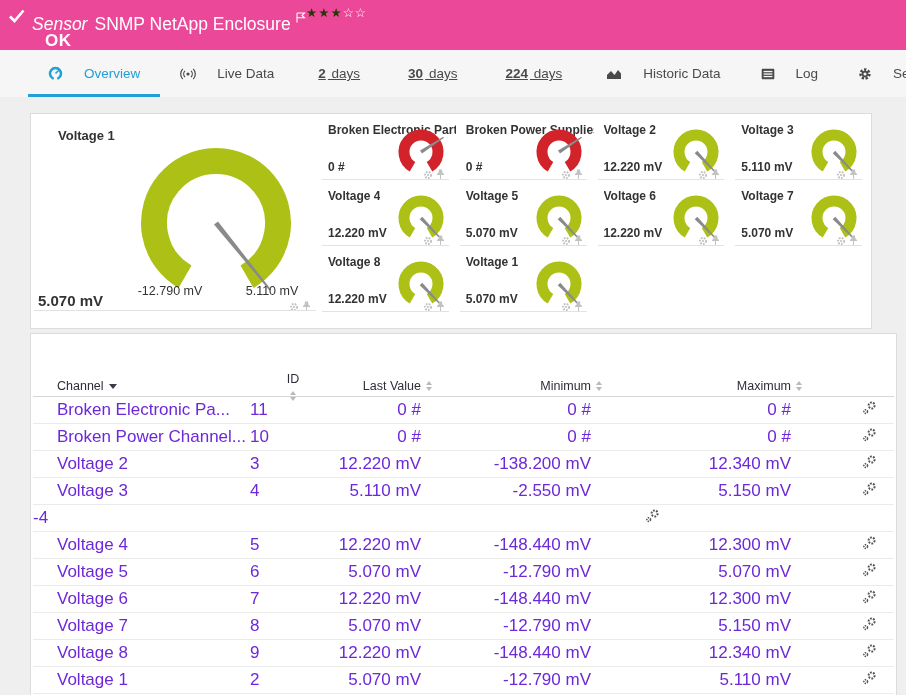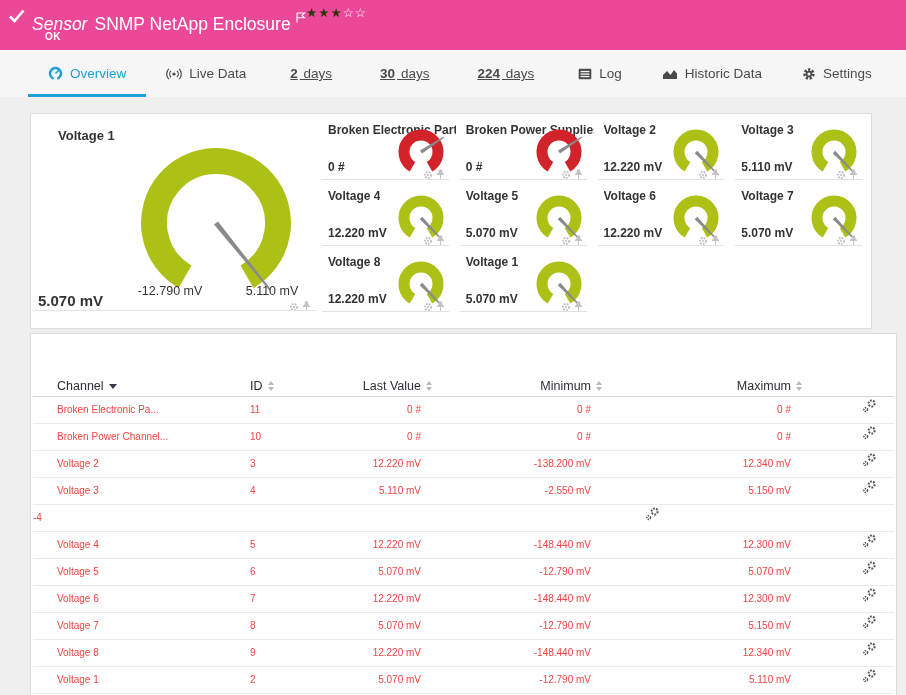--- a/index.html
+++ b/index.html
@@ -8,26 +8,26 @@
 
   
   .topbar{position:absolute;top:0;left:0;right:0;height:50px;background:#ec4899;color:#fff;}
   .check{position:absolute;left:9px;top:9px;}
   .titleline{position:absolute;left:32px;top:7px;font-size:17.5px;white-space:nowrap;}
   .titleline .type{font-style:italic;margin-right:7px;}
   .flagwrap{display:inline-block;margin-left:5px;vertical-align:super;}
   .stars{position:absolute;left:306px;top:5px;font-size:12.5px;letter-spacing:1px;white-space:nowrap;}
   .star-f{color:#2d3506;}
   .star-e{color:#ffffff;}
-  .status{position:absolute;left:45px;top:31px;font-size:10px;font-weight:bold;letter-spacing:.5px;}
+  .status{position:absolute;left:45px;top:31px;font-size:17px;font-weight:bold;letter-spacing:.5px;}
 
   
   .tabbar{position:absolute;top:50px;left:0;right:0;height:47px;background:#f6f6f6;
           display:flex;align-items:stretch;padding-left:28px;box-sizing:border-box;}
-  .tab{display:flex;align-items:center;gap:7px;padding:0 20px;font-size:13.5px;color:#4a4a4a;
+  .tab{display:flex;align-items:center;gap:21px;padding:0 20px;font-size:13.5px;color:#4a4a4a;
        position:relative;cursor:pointer;white-space:nowrap;}
   .tab.days{padding:4px 24px;text-decoration:underline;}
   .tab b{font-weight:bold;margin-right:2px;}
   .tab.active{color:#219fd7;}
   .tab.active::after{content:'';position:absolute;left:0;right:0;bottom:0;height:3px;background:#219fd7;}
   .tab .ticon{display:flex;align-items:center;}
 
   
   .panel{position:absolute;background:#fff;border:1px solid #dcdcdc;box-sizing:border-box;}
   #gauges-panel{left:30px;top:113px;width:842px;height:216px;}
@@ -49,23 +49,23 @@
   .gtitle{position:absolute;left:8px;top:9px;font-size:12px;font-weight:bold;color:#333;white-space:nowrap;overflow:hidden;max-width:128px;}
   .gval{position:absolute;left:8px;top:46px;font-size:12px;font-weight:bold;color:#333;}
   .gsvg{position:absolute;right:10px;top:12px;width:54px;height:50px;}
   .gicons{position:absolute;right:13px;top:52px;display:flex;gap:3px;align-items:center;}
   .gsep{position:absolute;left:2px;right:9px;bottom:0;height:1px;background:#e2e2e2;}
 
   
   .thead{display:flex;align-items:center;margin:42px 2px 0;height:20px;
          border-bottom:1px solid #d6d6d6;font-size:12.5px;color:#2e2e3a;}
   .trow{display:flex;align-items:center;height:26px;line-height:26px;margin:0 2px;
-        border-bottom:1px solid #ebebeb;font-size:10px;color:#ef4444;justify-content:space-between;}
+        border-bottom:1px solid #ebebeb;font-size:17px;color:#6d28d9;justify-content:space-between;}
   .c0{width:217px;padding-left:24px;box-sizing:border-box;text-align:left;white-space:nowrap;overflow:hidden;}
-  .c1{width:86px;text-align:left;}
+  .c1{width:86px;text-align:left;flex-direction:column;}
   .c2{width:85px;text-align:right;}
   .c3{width:170px;text-align:right;}
   .c4{width:155px;text-align:right;padding-left:45px;}
   .c5{flex:1;padding-left:71px;box-sizing:border-box;display:flex;align-items:center;}
   .hcell{display:flex;align-items:center;gap:5px;}
   .hcell.right{justify-content:flex-end;}
   .hcell.right .sort-both{margin-right:-11px;}
   .sort-both{display:inline-flex;flex-direction:column;gap:2px;}
   .sort-both i{width:0;height:0;border-left:3.5px solid transparent;border-right:3.5px solid transparent;display:block;}
   .sort-both .up{border-bottom:4px solid #b9b9b9;}
@@ -118,36 +118,36 @@
       <span class="lbl"><b>2</b> days</span>
     </div>
     <div class="tab days">
       <span class="lbl"><b>30</b> days</span>
     </div>
     <div class="tab days">
       <span class="lbl"><b>224</b> days</span>
     </div>
     <div class="tab">
       <span class="ticon">
+        <svg width="16" height="13" viewBox="0 0 16 13">
+          <path d="M1 12 V8 L5 4 L8.5 8 L12 3 L15 6.5 V12 Z" fill="#4a4a4a"></path>
+        </svg>
+      </span>
+      <span class="lbl">Historic Data</span>
+    </div>
+    <div class="tab">
+      <span class="ticon">
         <svg width="14" height="12" viewBox="0 0 14 12">
           <rect x="0.7" y="0.7" width="12.6" height="10.6" rx="1" fill="#4a4a4a"></rect>
           <rect x="2.6" y="2.9" width="8.8" height="1.3" fill="#f6f6f6"></rect>
           <rect x="2.6" y="5.4" width="8.8" height="1.3" fill="#f6f6f6"></rect>
           <rect x="2.6" y="7.9" width="8.8" height="1.3" fill="#f6f6f6"></rect>
         </svg>
       </span>
       <span class="lbl">Log</span>
-    </div>
-    <div class="tab">
-      <span class="ticon">
-        <svg width="16" height="13" viewBox="0 0 16 13">
-          <path d="M1 12 V8 L5 4 L8.5 8 L12 3 L15 6.5 V12 Z" fill="#4a4a4a"></path>
-        </svg>
-      </span>
-      <span class="lbl">Historic Data</span>
     </div>
     <div class="tab">
       <span class="ticon">
         <svg width="14" height="14" viewBox="0 0 14 14">
           <circle cx="7" cy="7" r="4.4" fill="none" stroke="#4a4a4a" stroke-width="2.6" stroke-dasharray="2.3 1.55"></circle>
           <circle cx="7" cy="7" r="2.4" fill="none" stroke="#4a4a4a" stroke-width="1.7"></circle>
         </svg>
       </span>
       <span class="lbl">Settings</span>
     </div>

